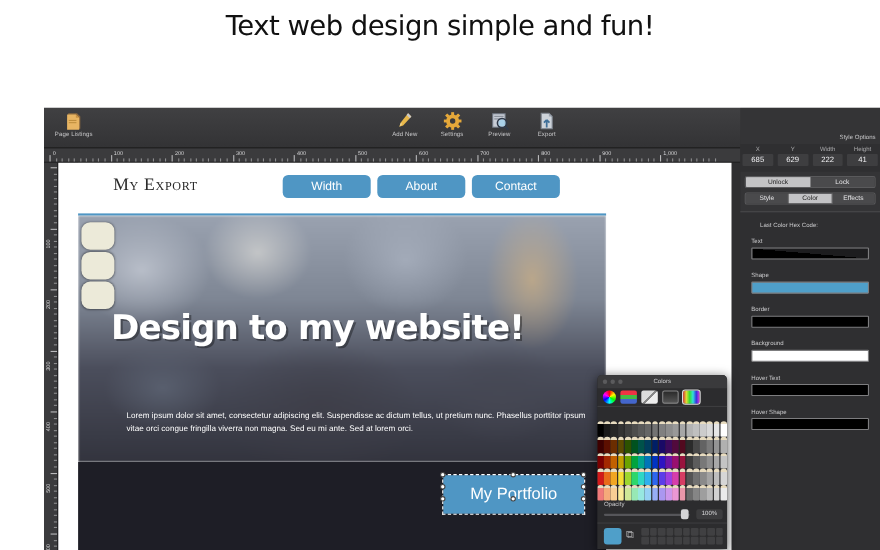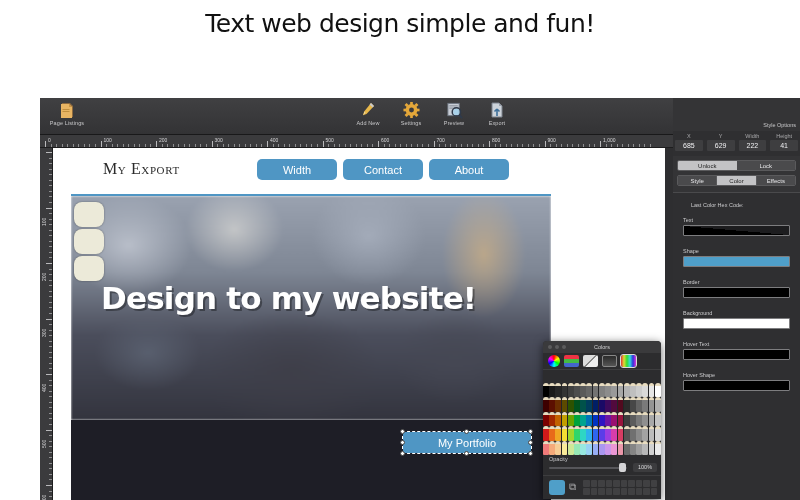--- a/index.html
+++ b/index.html
@@ -68,21 +68,21 @@
            background:#ecead9; box-shadow:0 0 2px rgba(0,0,0,.4); }
   #hero-title { position:absolute; left:30px; top:84px; font-size:31px; color:#fff;
                 font-weight:700; font-family:"DejaVu Sans", sans-serif;
                 letter-spacing:-0.8px;
                 text-shadow:2px 2px 0 rgba(0,0,0,.35); }
   #hero-text { position:absolute; left:44px; right:18px; top:176px; color:#fff;
                font-size:7.4px; line-height:11.5px; }
   
   #lower { position:relative; height:80px; background:#1e1e26; }
   #portfolio-wrap { position:absolute; left:332px; top:12px; }
-  #portfolio { width:128px; height:21px; background:#4f96c4; color:#fff; font-size:11px;
+  #portfolio { width:128px; height:35px; background:#4f96c4; color:#fff; font-size:15px;
                display:flex; align-items:center; justify-content:center;
                outline:1px dashed #fff; }
   .handle { position:absolute; width:5px; height:5px; border-radius:50%;
             background:#fff; border:1px solid #444; }
 
   
   #colors { position:absolute; left:503px; top:243px; width:118px; height:158px;
             background:#2c2c2e; border-radius:4px 4px 0 0;
             box-shadow:0 2px 10px rgba(0,0,0,.6); overflow:hidden; }
   #cp-bar { height:12px; background:#3a3a3c; position:relative; }
@@ -432,31 +432,32 @@
       <div class="vtick min" style="top: 348.1px;"></div>
     </div>
 
   <div id="canvas-wrap">
     <div id="site">
 
       <div id="site-head">
         <div id="logo">My Export</div>
         <div id="nav">
           <div class="navbtn">Width</div>
+          <div class="navbtn">About</div>
           <div class="navbtn">Contact</div>
-          <div class="navbtn">About</div>
         </div>
       </div>
 
       <div id="hero">
         <div id="hero-bg"></div>
         <div class="thumb" style="top:6px;"></div>
         <div class="thumb" style="top:33px;"></div>
         <div class="thumb" style="top:60px;"></div>
         <div id="hero-title">Design to my website!</div>
+        <div id="hero-text">Lorem ipsum dolor sit amet, consectetur adipiscing elit. Suspendisse ac dictum tellus, ut pretium nunc. Phasellus porttitor ipsum vitae orci congue fringilla viverra non magna. Sed eu mi ante. Sed at lorem orci.</div>
       </div>
 
       <div id="lower">
         <div id="portfolio-wrap">
           <div id="portfolio">My Portfolio</div>
           <div class="handle" style="left:-3px;top:-3px;"></div>
           <div class="handle" style="left:61px;top:-3px;"></div>
           <div class="handle" style="left:125px;top:-3px;"></div>
           <div class="handle" style="left:-3px;top:8px;"></div>
           <div class="handle" style="left:125px;top:8px;"></div>

